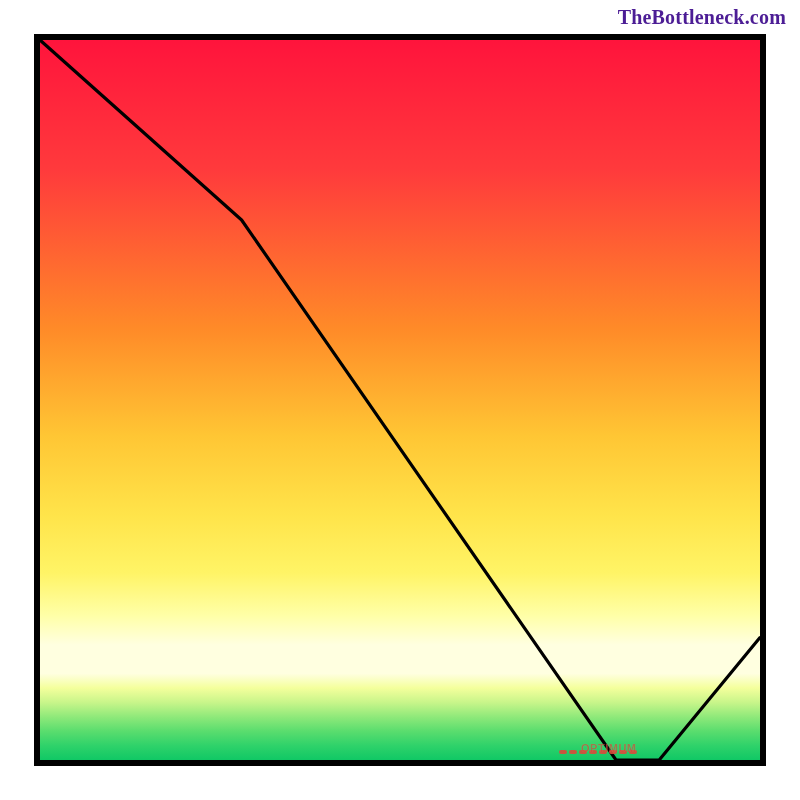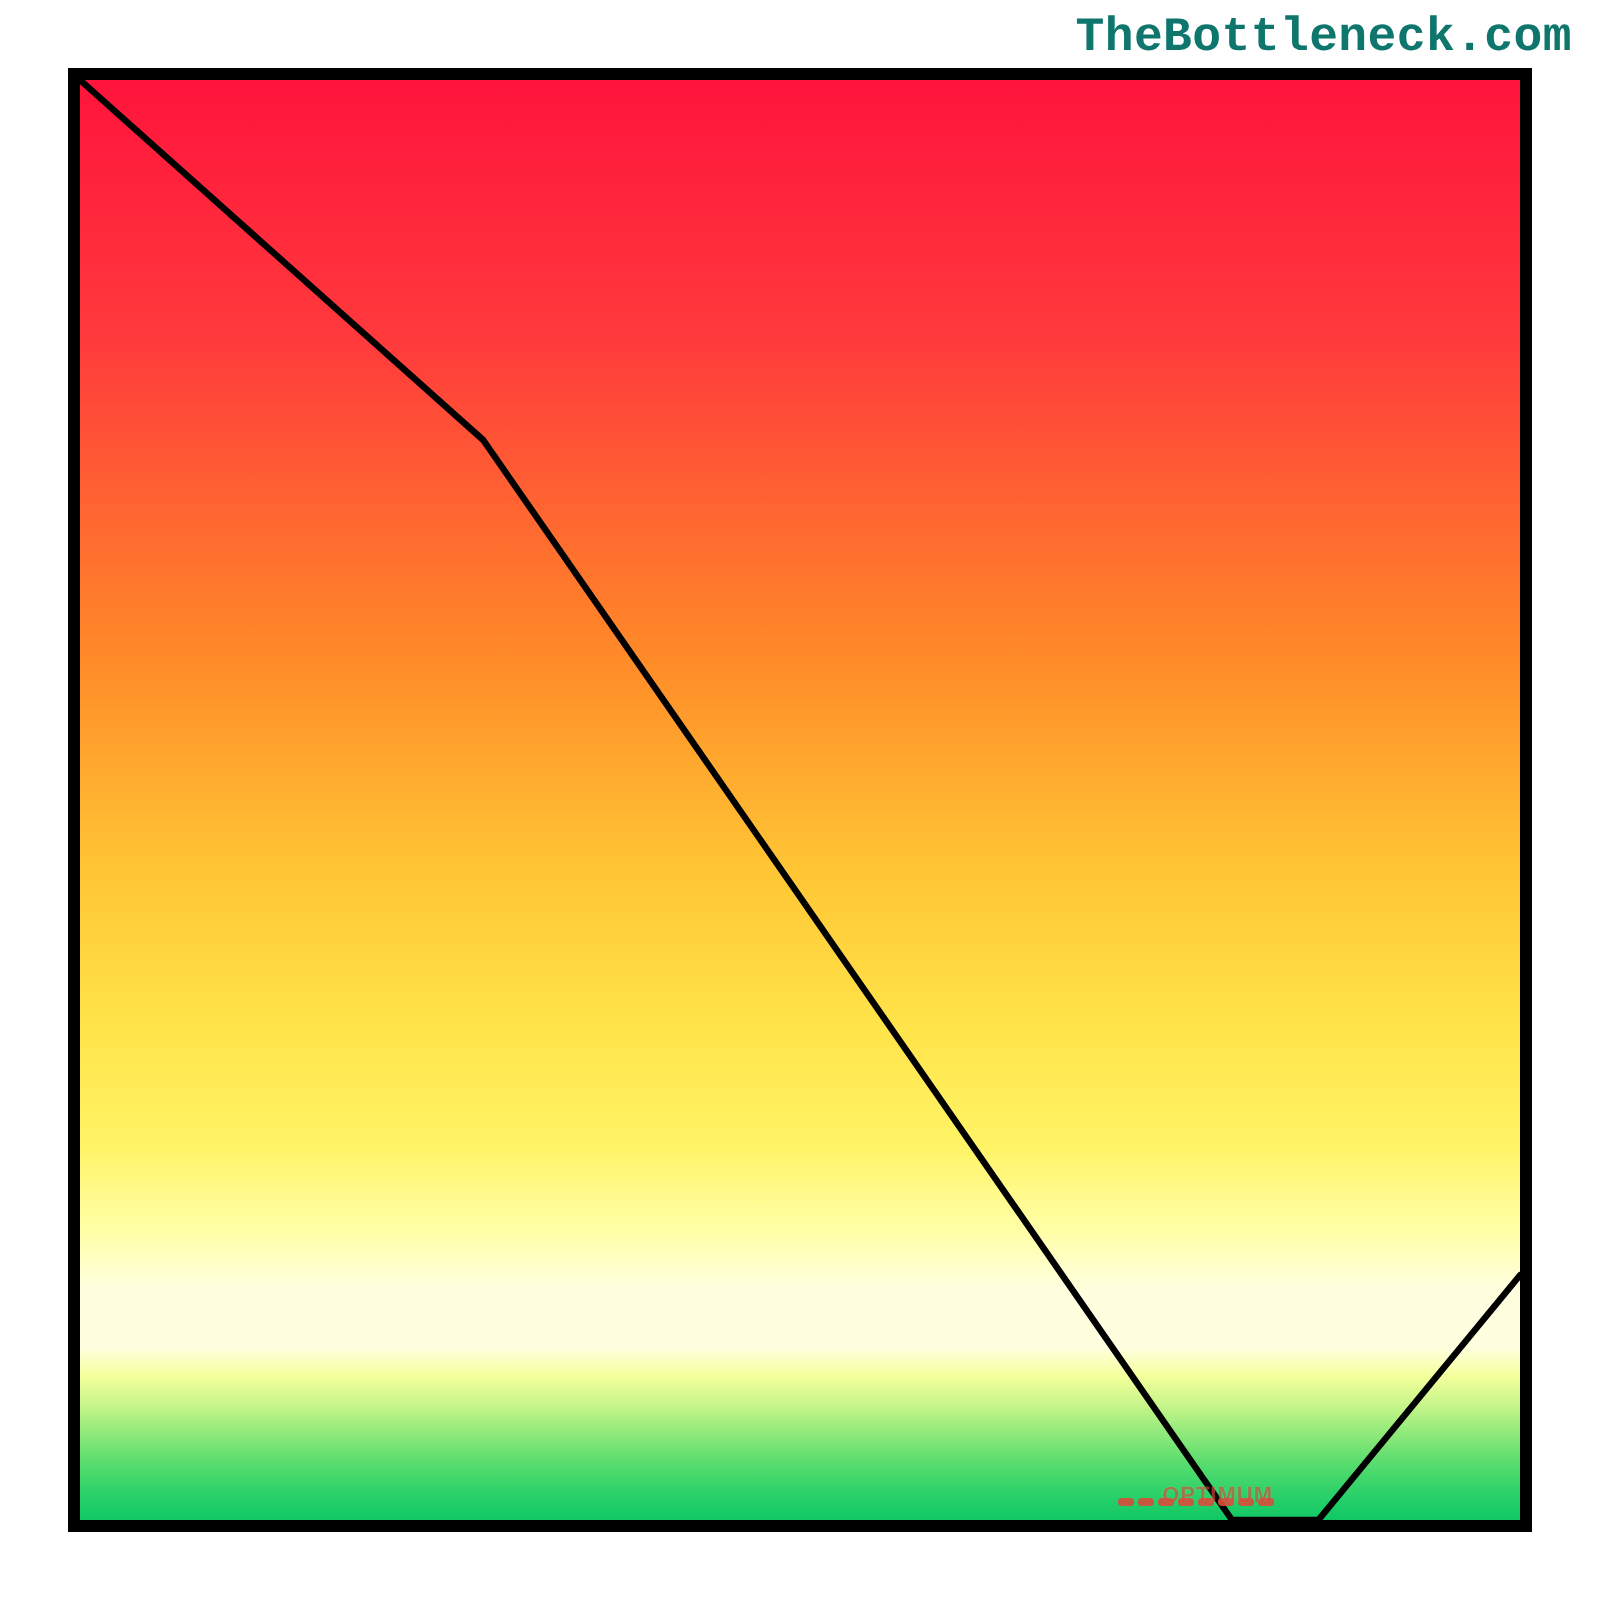--- a/index.html
+++ b/index.html
@@ -12,24 +12,24 @@
   }
   .chart-wrap {
     position: relative;
     width: 800px;
     height: 800px;
   }
   .watermark {
     position: absolute;
     top: 6px;
     right: 14px;
-    font-family: Liberation Mono, monospace;
-    font-size: 24px;
+    font-family: Liberation Serif, serif;
+    font-size: 20px;
     font-weight: 600;
-    color: #0f766e;
+    color: #4c1d95;
     letter-spacing: 0.2px;
     z-index: 20;
   }
   .plot-border {
     position: absolute;
     left: 34px;
     top: 34px;
     width: 732px;  
     height: 732px;
     box-sizing: border-box;

